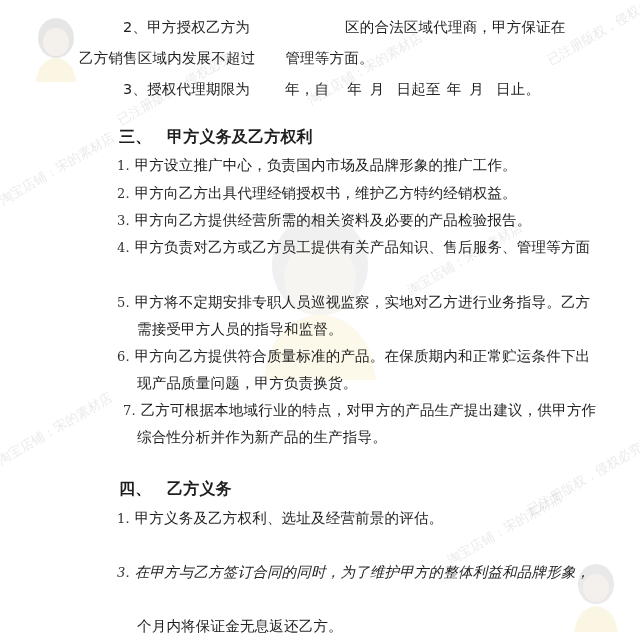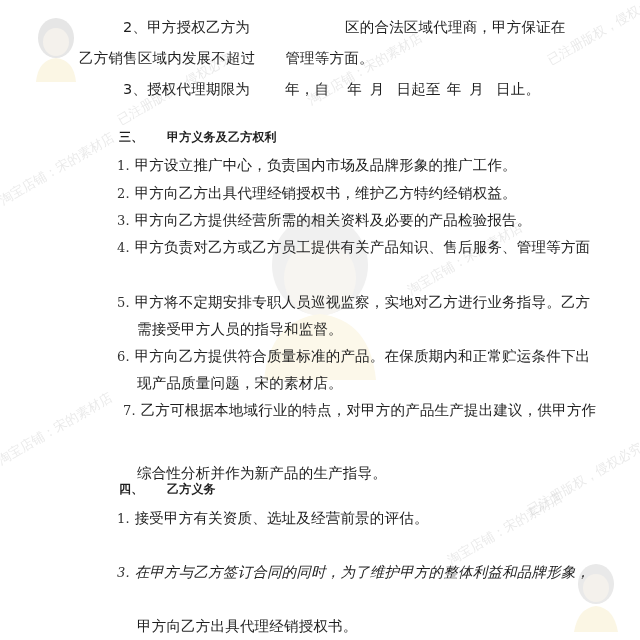--- a/index.html
+++ b/index.html
@@ -28,21 +28,21 @@
       letter-spacing: 0.2px;
       z-index: 2;
     }
     .num {
       font-family: "DejaVu Serif", "Liberation Serif", serif;
       font-size: 13px;
       color: #333;
     }
     .heading {
       font-weight: bold;
-      font-size: 12px;
+      font-size: 16px;
     }
     .heading .hnum { display: inline-block; width: 48px; }
     .blank {
       display: inline-block;
       border-bottom: 1px solid #333;
       height: 14px;
       vertical-align: baseline;
     }
     .gap { display: inline-block; }
     
@@ -121,36 +121,36 @@
   <div class="line" style="left:117px;top:292px;text-align:right;">
     <span class="num">5.</span> <span>甲方将不定期安排专职人员巡视监察，实地对乙方进行业务指导。乙方</span>
   </div>
   <div class="line" style="left:137px;top:319px;">
     <span>需接受甲方人员的指导和监督。</span>
   </div>
   <div class="line" style="left:117px;top:346px;">
     <span class="num">6.</span> <span>甲方向乙方提供符合质量标准的产品。在保质期内和正常贮运条件下出</span>
   </div>
   <div class="line" style="left:137px;top:373px;">
-    <span>现产品质量问题，宋的素材店。</span>
+    <span>现产品质量问题，甲方负责换货。</span>
   </div>
   <div class="line" style="left:123px;top:400px;">
     <span class="num">7.</span> <span>乙方可根据本地域行业的特点，对甲方的产品生产提出建议，供甲方作</span>
   </div>
-  <div class="line" style="left:137px;top:427px;margin-top:36px;">
+  <div class="line" style="left:137px;top:427px;">
     <span>综合性分析并作为新产品的生产指导。</span>
   </div>
 
   <div class="line heading" style="left:119px;top:479px;">
     <span class="hnum">四、</span><span>乙方义务</span>
   </div>
 
   <div class="line" style="left:117px;top:508px;">
-    <span class="num">1.</span> <span>接受甲方有关资质、选址及经营前景的评估。</span>
+    <span class="num">1.</span> <span>甲方义务及乙方权利、选址及经营前景的评估。</span>
   </div>
   <div class="line" style="left:117px;top:562px;font-style:italic;">
     <span class="num">3.</span> <span>在甲方与乙方签订合同的同时，为了维护甲方的整体利益和品牌形象，</span>
   </div>
   <div class="line" style="left:137px;top:616px;">
-    <span>甲方向乙方出具代理经销授权书。</span>
+    <span>个月内将保证金无息返还乙方。</span>
   </div>
 
 </div>
 
 </body></html>

